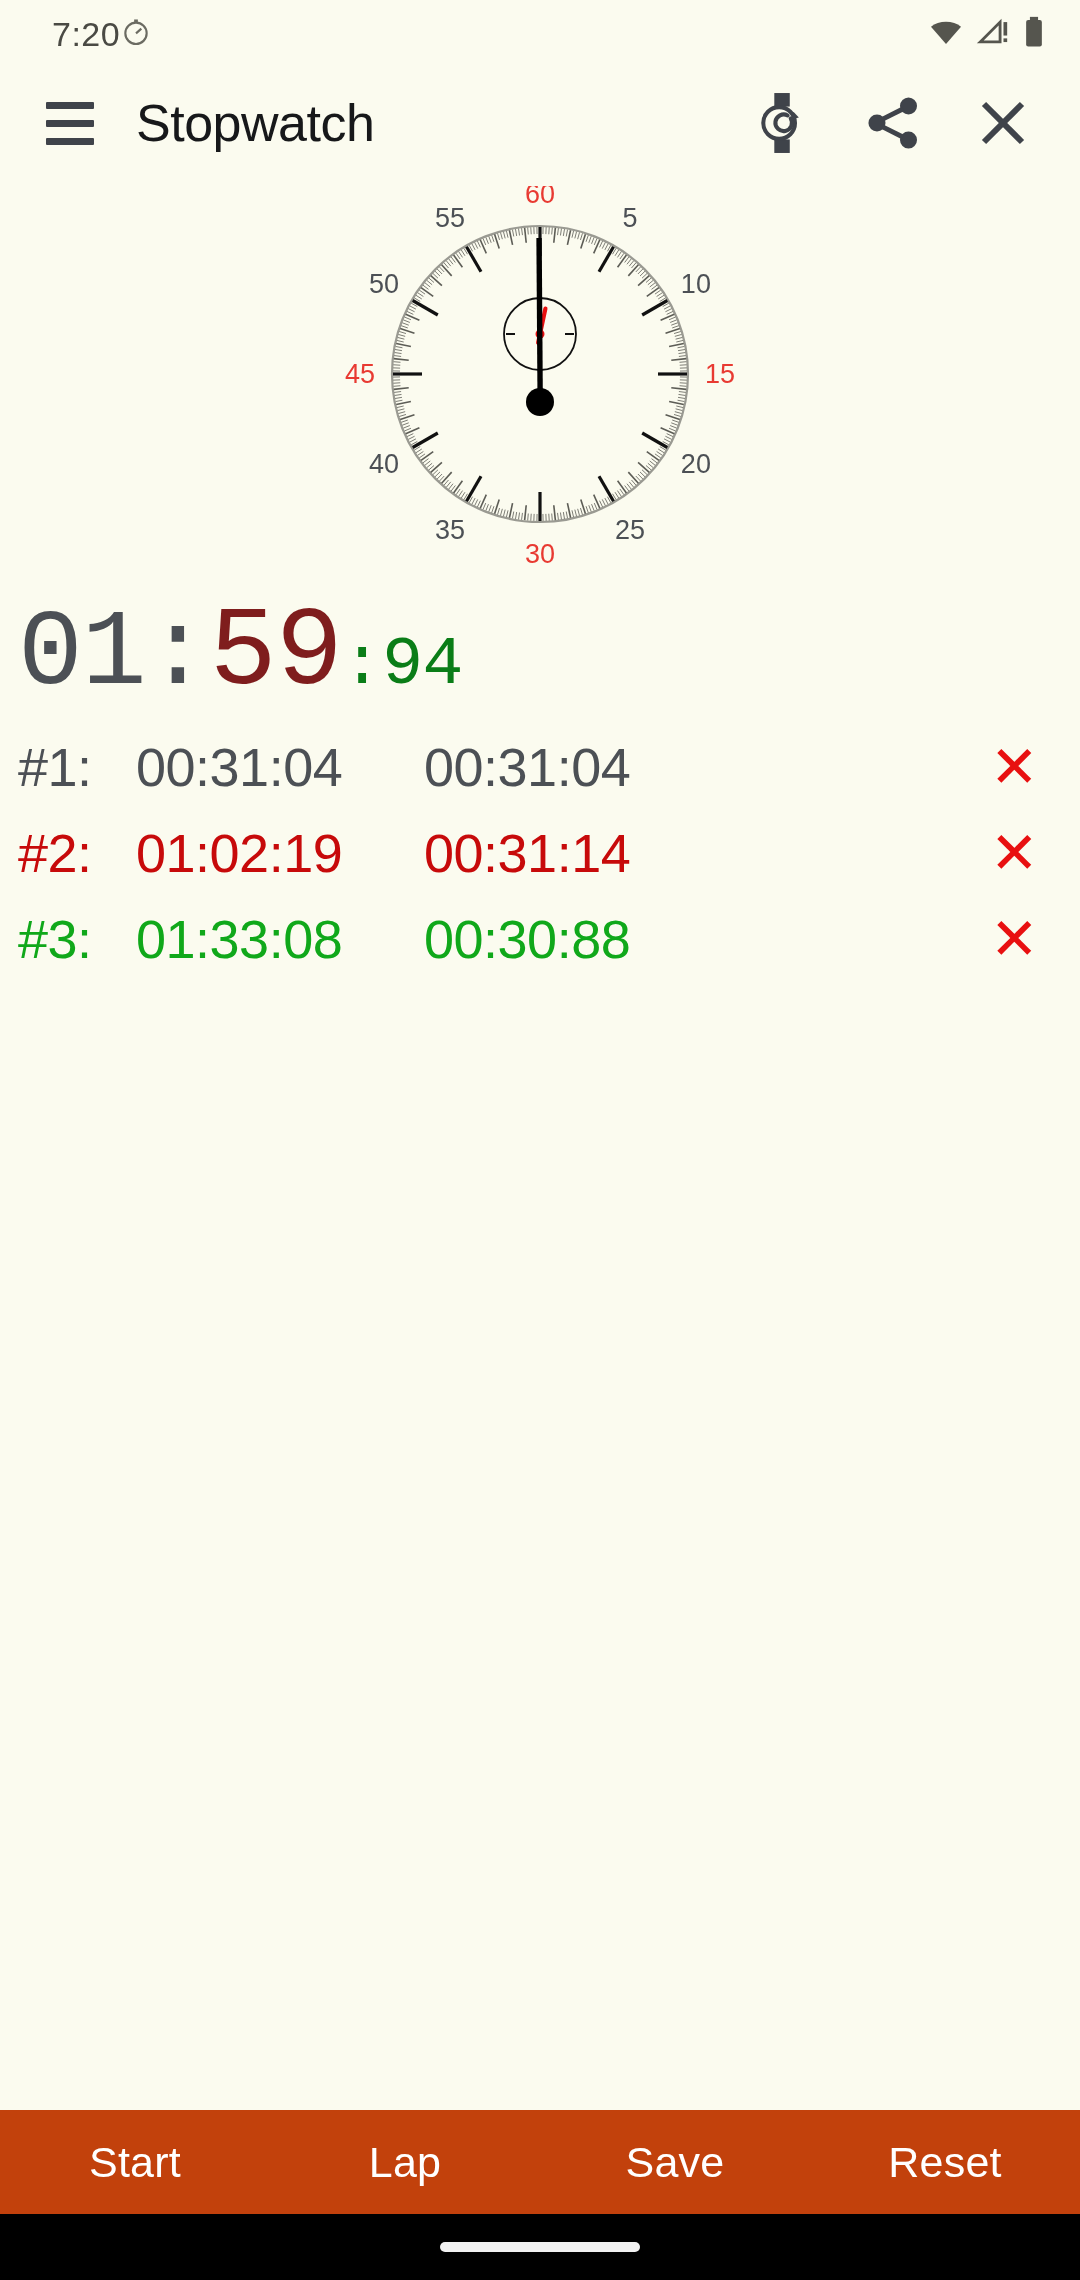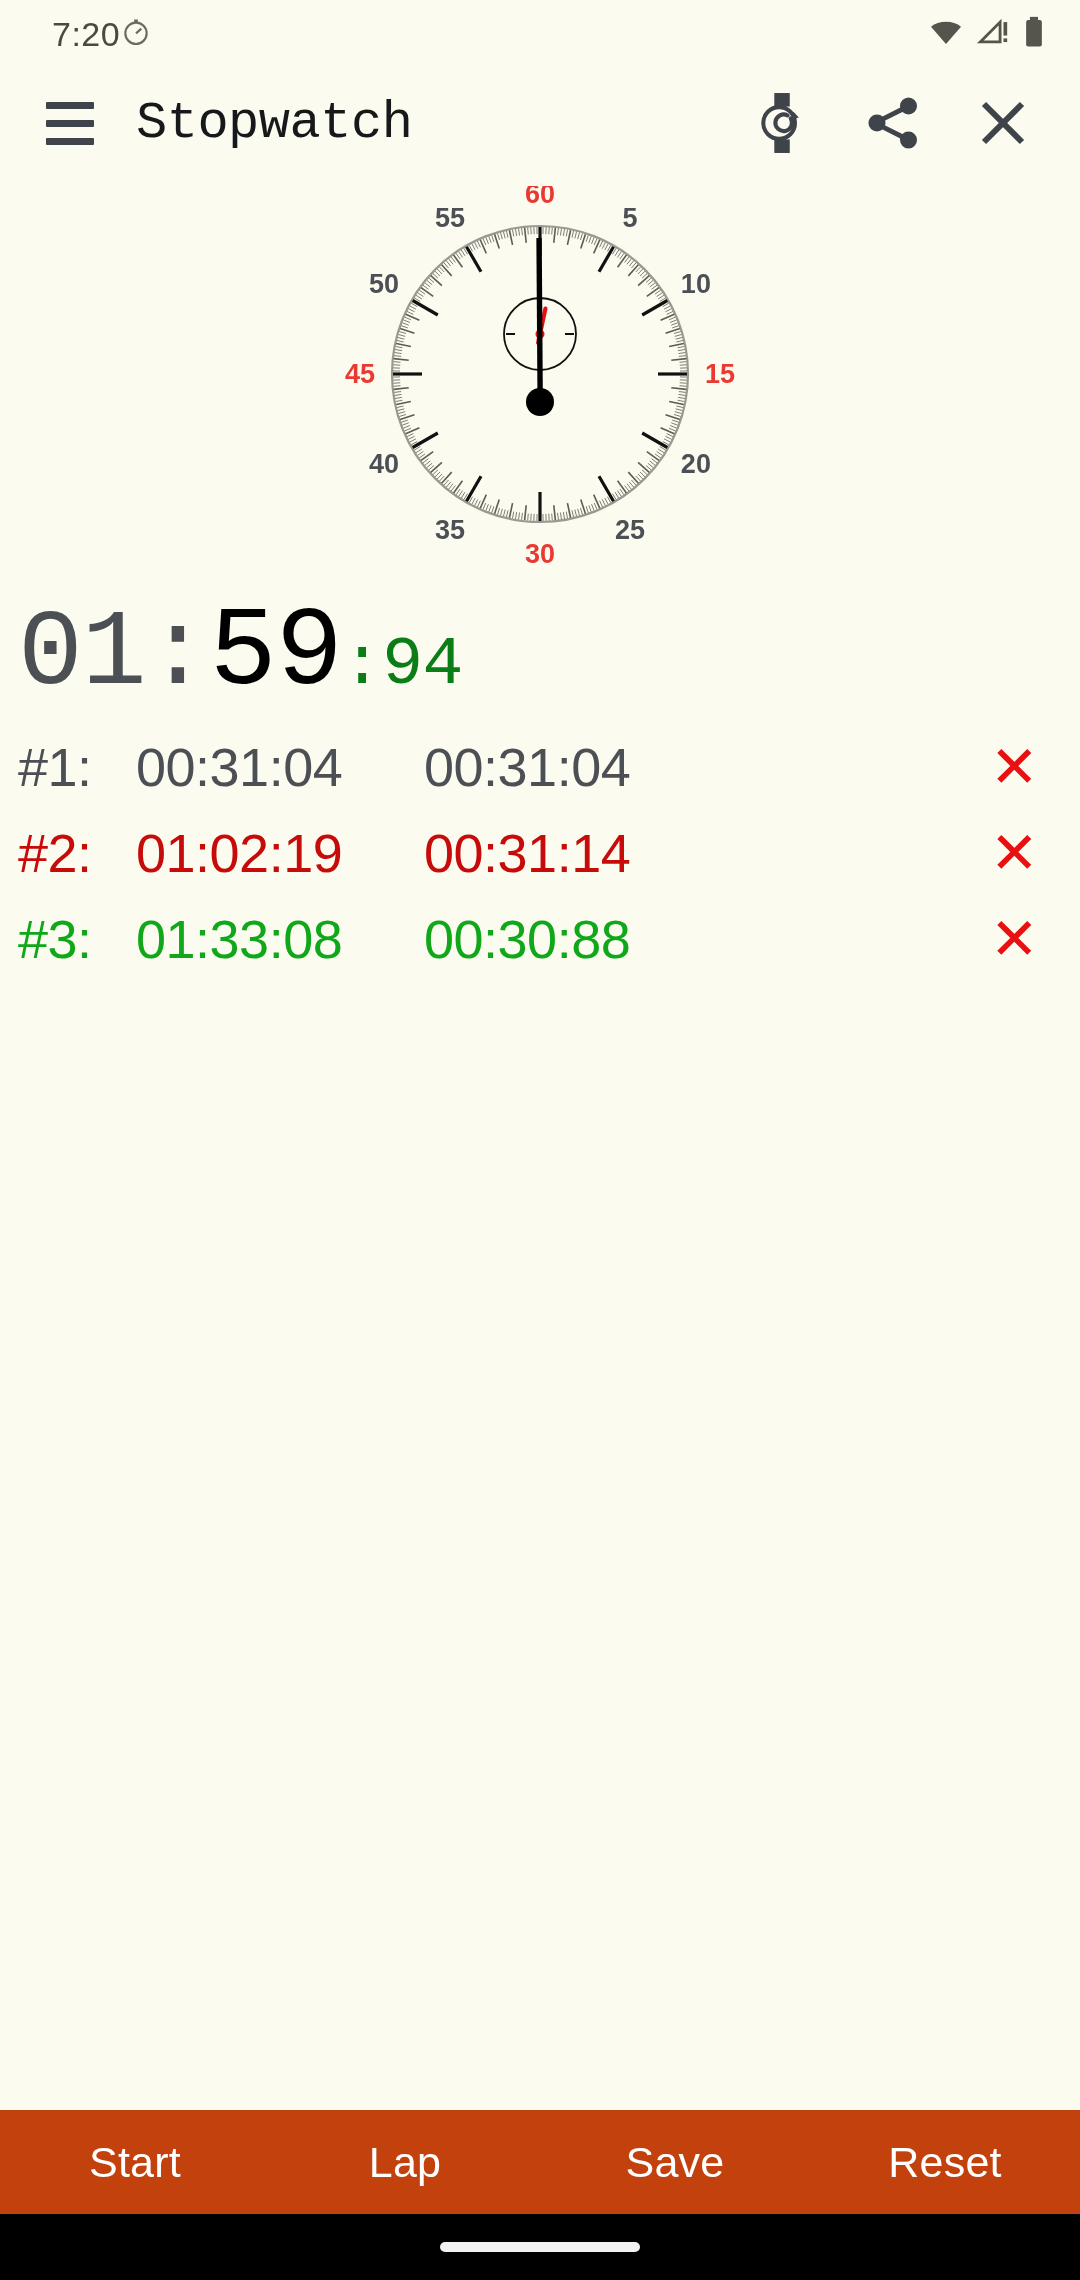--- a/index.html
+++ b/index.html
@@ -26,43 +26,42 @@
   .sb-left { display:flex; align-items:center; gap:0; }
   .sb-clock { font-size:34px; color:#4a4a44; letter-spacing:.5px; }
   .sb-right { margin-left:auto; display:flex; align-items:center; gap:12px; }
   .ico { display:block; }
 
   
   .appbar {
     height:110px; flex:0 0 110px;
     display:flex; align-items:center;
     padding:0 28px 0 38px;
-    font-family:Liberation Mono, monospace;
   }
   .hamburger { width:64px; height:64px; display:flex; flex-direction:column;
     justify-content:center; gap:11px; padding:0 8px; cursor:pointer; }
   .hamburger span { display:block; height:7px; background:#3f434a; border-radius:1px; }
   .apptitle {
     font-size:52px; color:#17181a; margin-left:34px;
     font-weight:400; letter-spacing:-.5px; white-space:nowrap;
   }
   .appbar-actions { margin-left:auto; display:flex; align-items:center; gap:40px; padding-right:14px; }
   .act { width:70px; height:70px; display:flex; align-items:center; justify-content:center; cursor:pointer; }
 
   
-  .dialwrap { flex:0 0 400px; display:flex; justify-content:center; align-items:flex-start; padding-top:8px;font-weight:bold; }
+  .dialwrap { flex:0 0 400px; display:flex; justify-content:center; align-items:flex-start; padding-top:8px; }
 
   
   .timeline {
     padding:12px 0 0 18px;
     display:flex; align-items:baseline;
     font-family:Liberation Mono, monospace;
   }
   .t-main { font-size:108px; color:#4c5055; letter-spacing:-1px; line-height:1; }
-  .t-sec  { font-size:112px; color:#000000; letter-spacing:-1px; line-height:1; }
+  .t-sec  { font-size:112px; color:#7f1d1d; letter-spacing:-1px; line-height:1; }
   .t-frac { font-size:68px;  color:#0a7d17; letter-spacing:-.5px; line-height:1; }
 
   
   .laps { padding:14px 0 0 0; }
   .lap {
     display:flex; align-items:center;
     height:86px; padding:0 36px 0 18px;
     font-size:54px; letter-spacing:-.5px;
   }
   .lap .n     { width:118px; flex:0 0 118px; }

